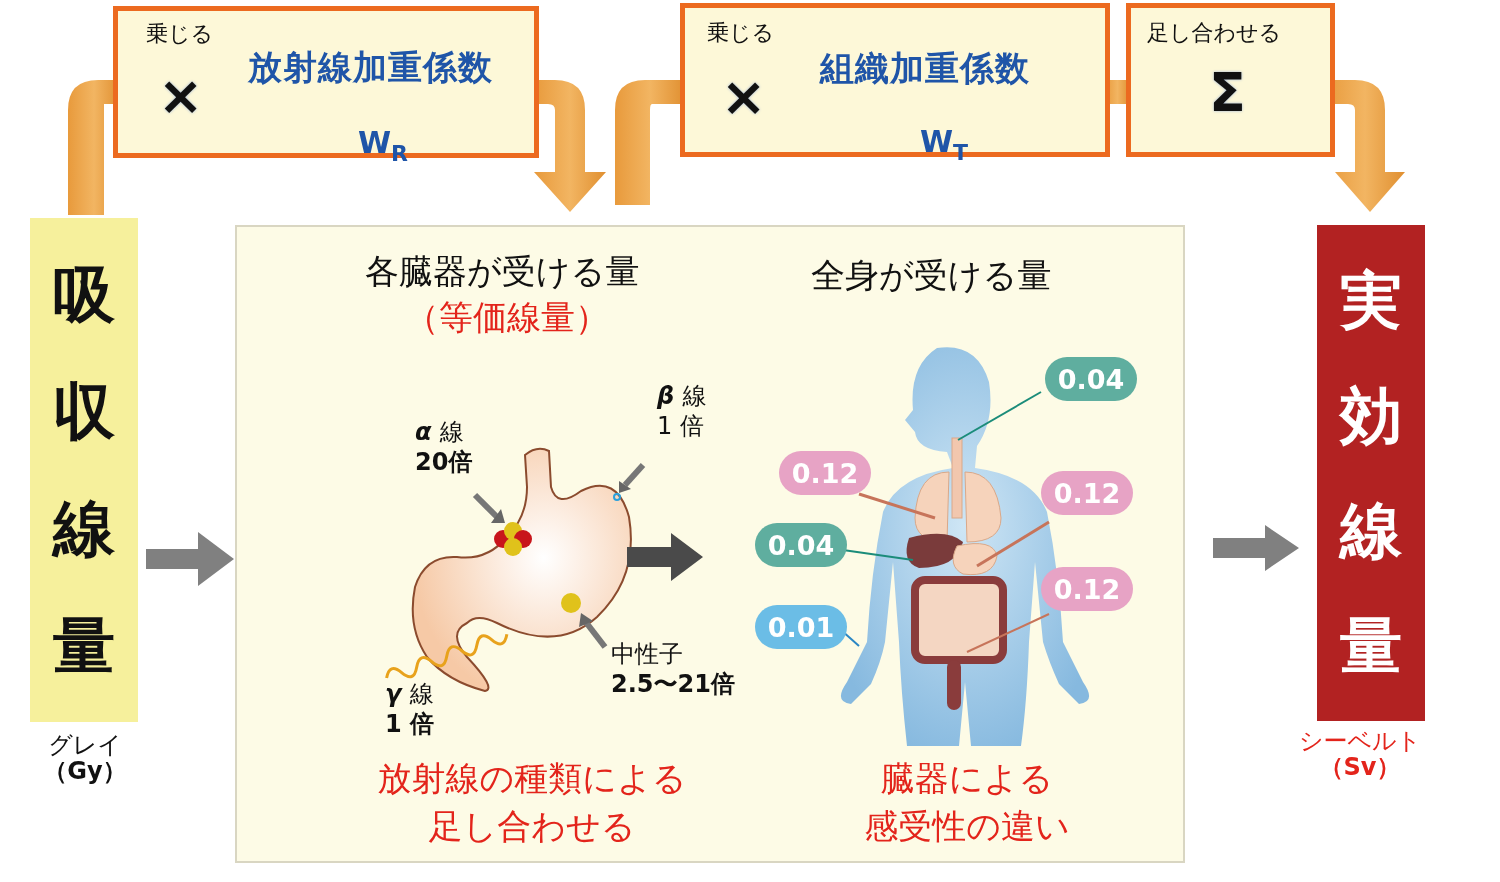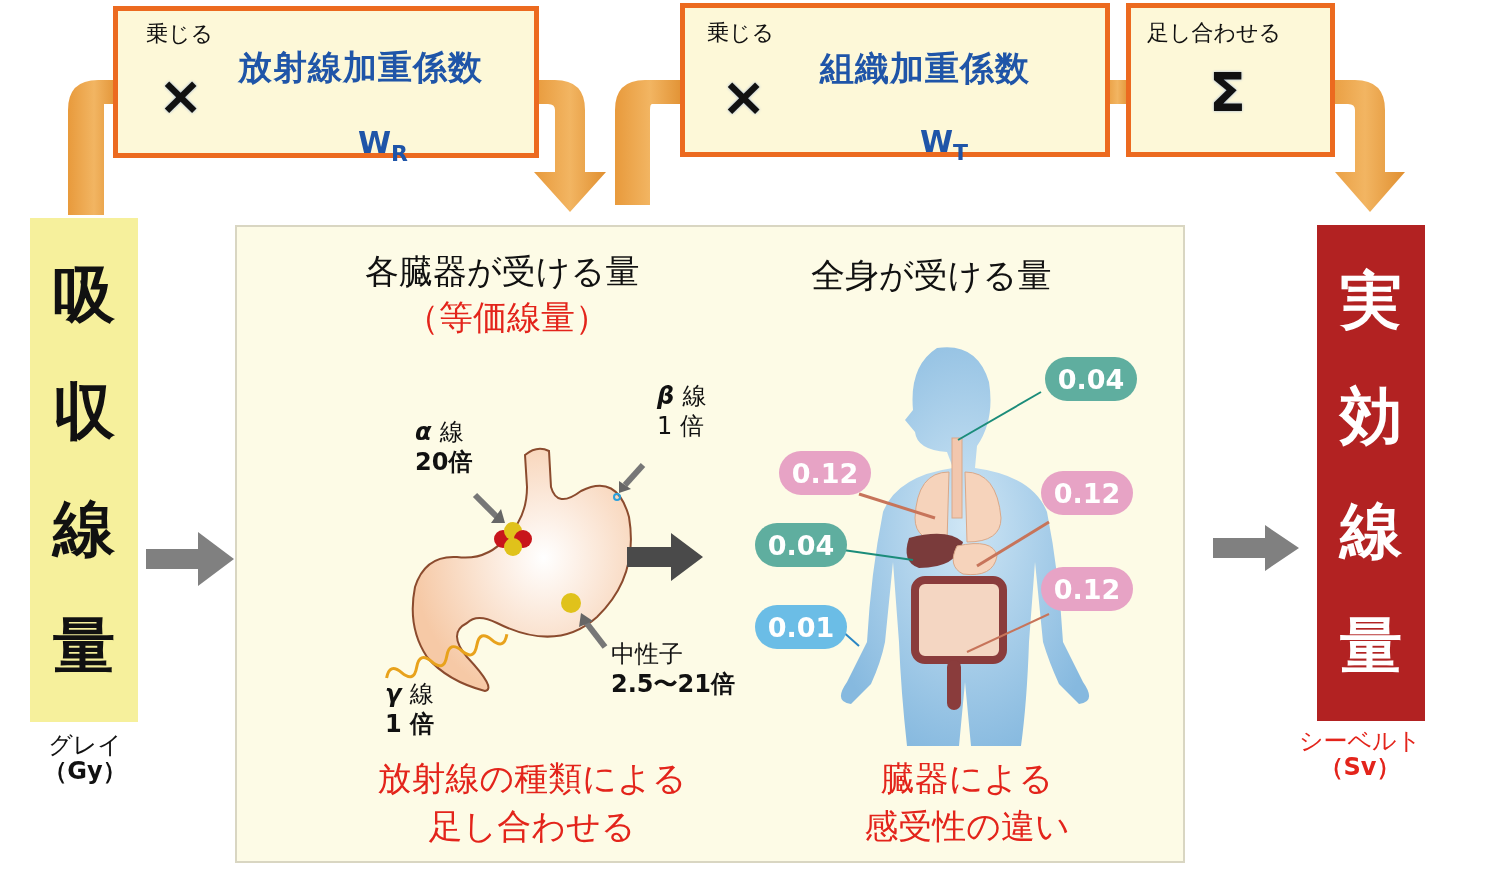--- a/index.html
+++ b/index.html
@@ -49,21 +49,21 @@
   <path d="M615 205 L615 110 Q615 80 645 80 L685 80 L685 104 L652 104 Q650 104 650 110 L650 205 Z" fill="url(#og)"></path>
 
   <rect x="1105" y="80" width="25" height="24" fill="url(#og)"></rect>
 
   <path d="M1325 80 L1355 80 Q1385 80 1385 110 L1385 172 L1405 172 L1370 212 L1335 172 L1355 172 L1355 110 Q1355 104 1348 104 L1325 104 Z" fill="url(#og)"></path>
 </svg>
 
 <div class="factor-box" style="left:113px;top:6px;width:426px;height:152px;">
   <span class="factor-op-label" style="left:28px;top:8px;">乗じる</span>
   <span class="factor-symbol" style="left:40px;top:58px;">×</span>
-  <span class="factor-title" style="left:120px;top:34px;text-align:right;">放射線加重係数</span>
+  <span class="factor-title" style="left:130px;top:34px;text-align:right;">放射線加重係数</span>
   <span class="factor-sub" style="left:240px;top:82px;">
     <span>W</span><sub>R</sub>
   </span>
 </div>
 
 <div class="factor-box" style="left:680px;top:3px;width:430px;height:154px;">
   <span class="factor-op-label" style="left:22px;top:10px;">乗じる</span>
   <span class="factor-symbol" style="left:36px;top:62px;">×</span>
   <span class="factor-title" style="left:135px;top:38px;">組織加重係数</span>
   <span class="factor-sub" style="left:235px;top:84px;">

